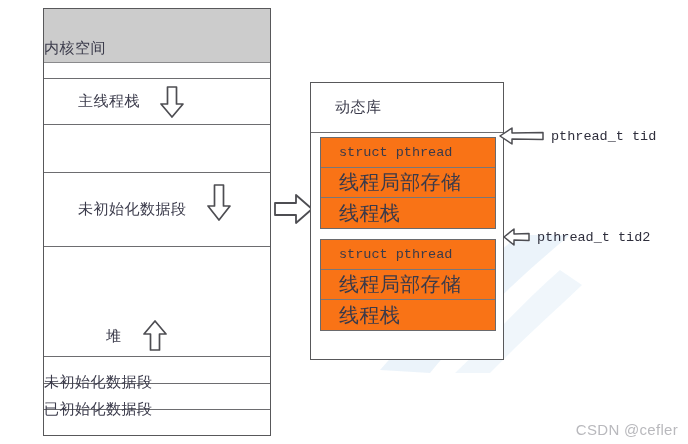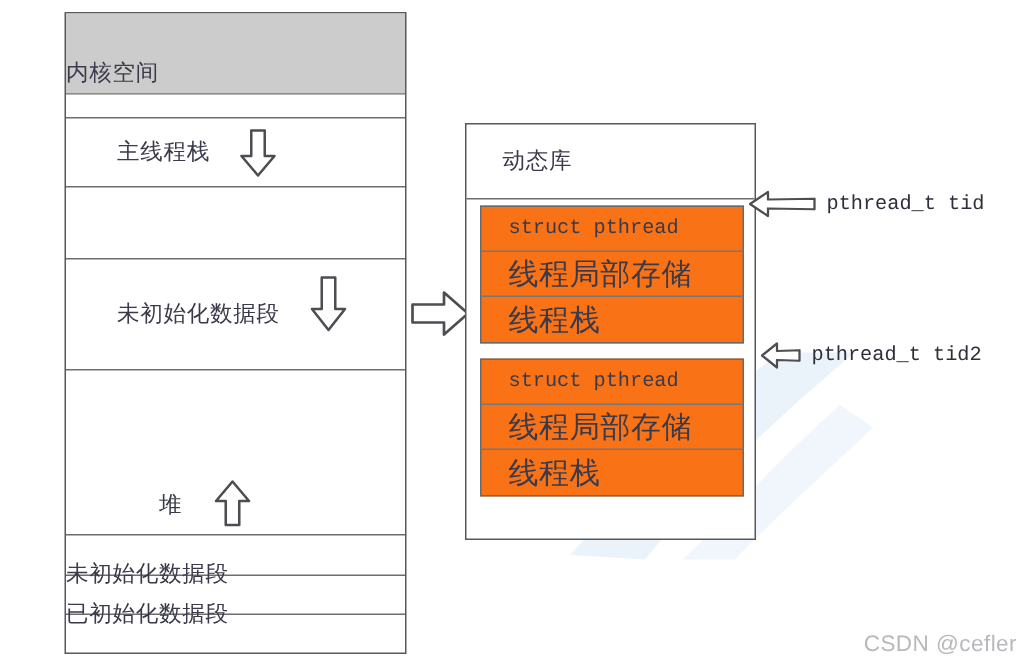--- a/index.html
+++ b/index.html
@@ -249,21 +249,21 @@
     </div>
   </div>
 
   <div class="callout" style="left:499px; top:124px;">
     <svg class="blockarrow" width="46" height="24" viewBox="0 0 46 24">
       <path d="M1 12 L13 4 L13 9 L44 8.5 L44 15.5 L13 15 L13 20 Z" fill="#ffffff" stroke="#4d4d52" stroke-width="1.5" stroke-linejoin="round"></path>
     </svg>
     <span class="callout-text">pthread_t tid</span>
   </div>
 
-  <div class="callout" style="left:487px; top:225px;padding-left:20px;">
+  <div class="callout" style="left:503px; top:225px;">
     <svg class="blockarrow" width="28" height="24" viewBox="0 0 28 24">
       <path d="M1 12 L11 4 L11 9 L26 8.5 L26 15.5 L11 15 L11 20 Z" fill="#ffffff" stroke="#4d4d52" stroke-width="1.5" stroke-linejoin="round"></path>
     </svg>
     <span class="callout-text">pthread_t tid2</span>
   </div>
 
   <div id="csdn-watermark">CSDN @cefler</div>
 
 </div>
 

